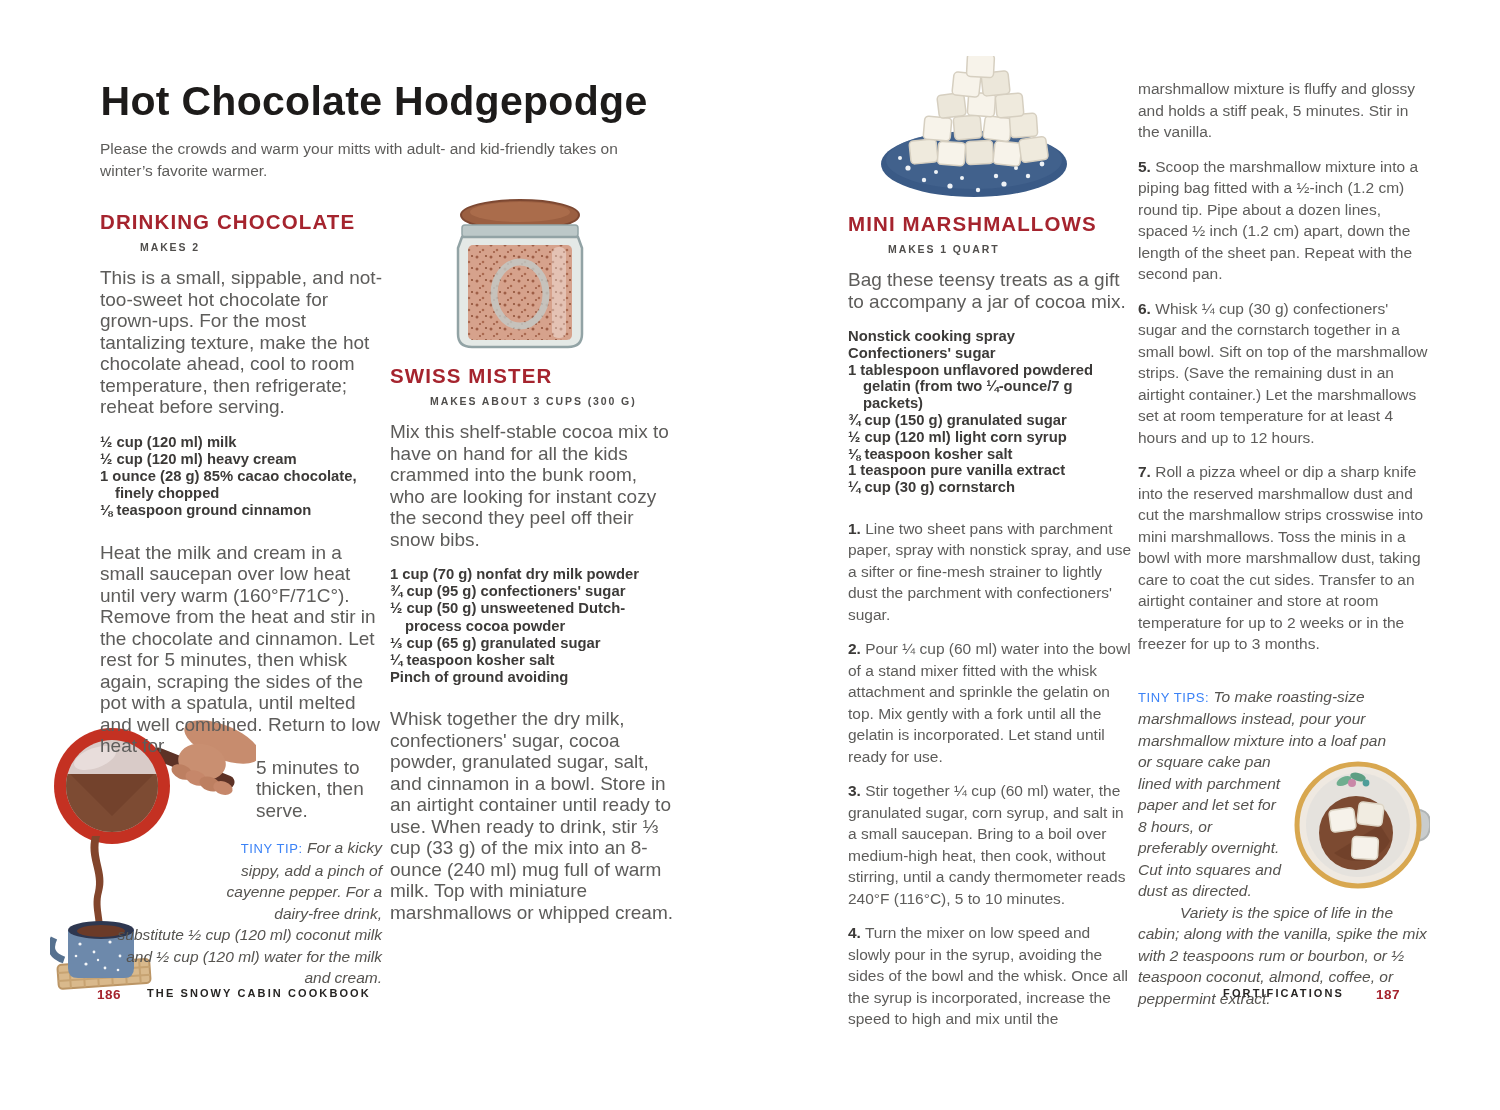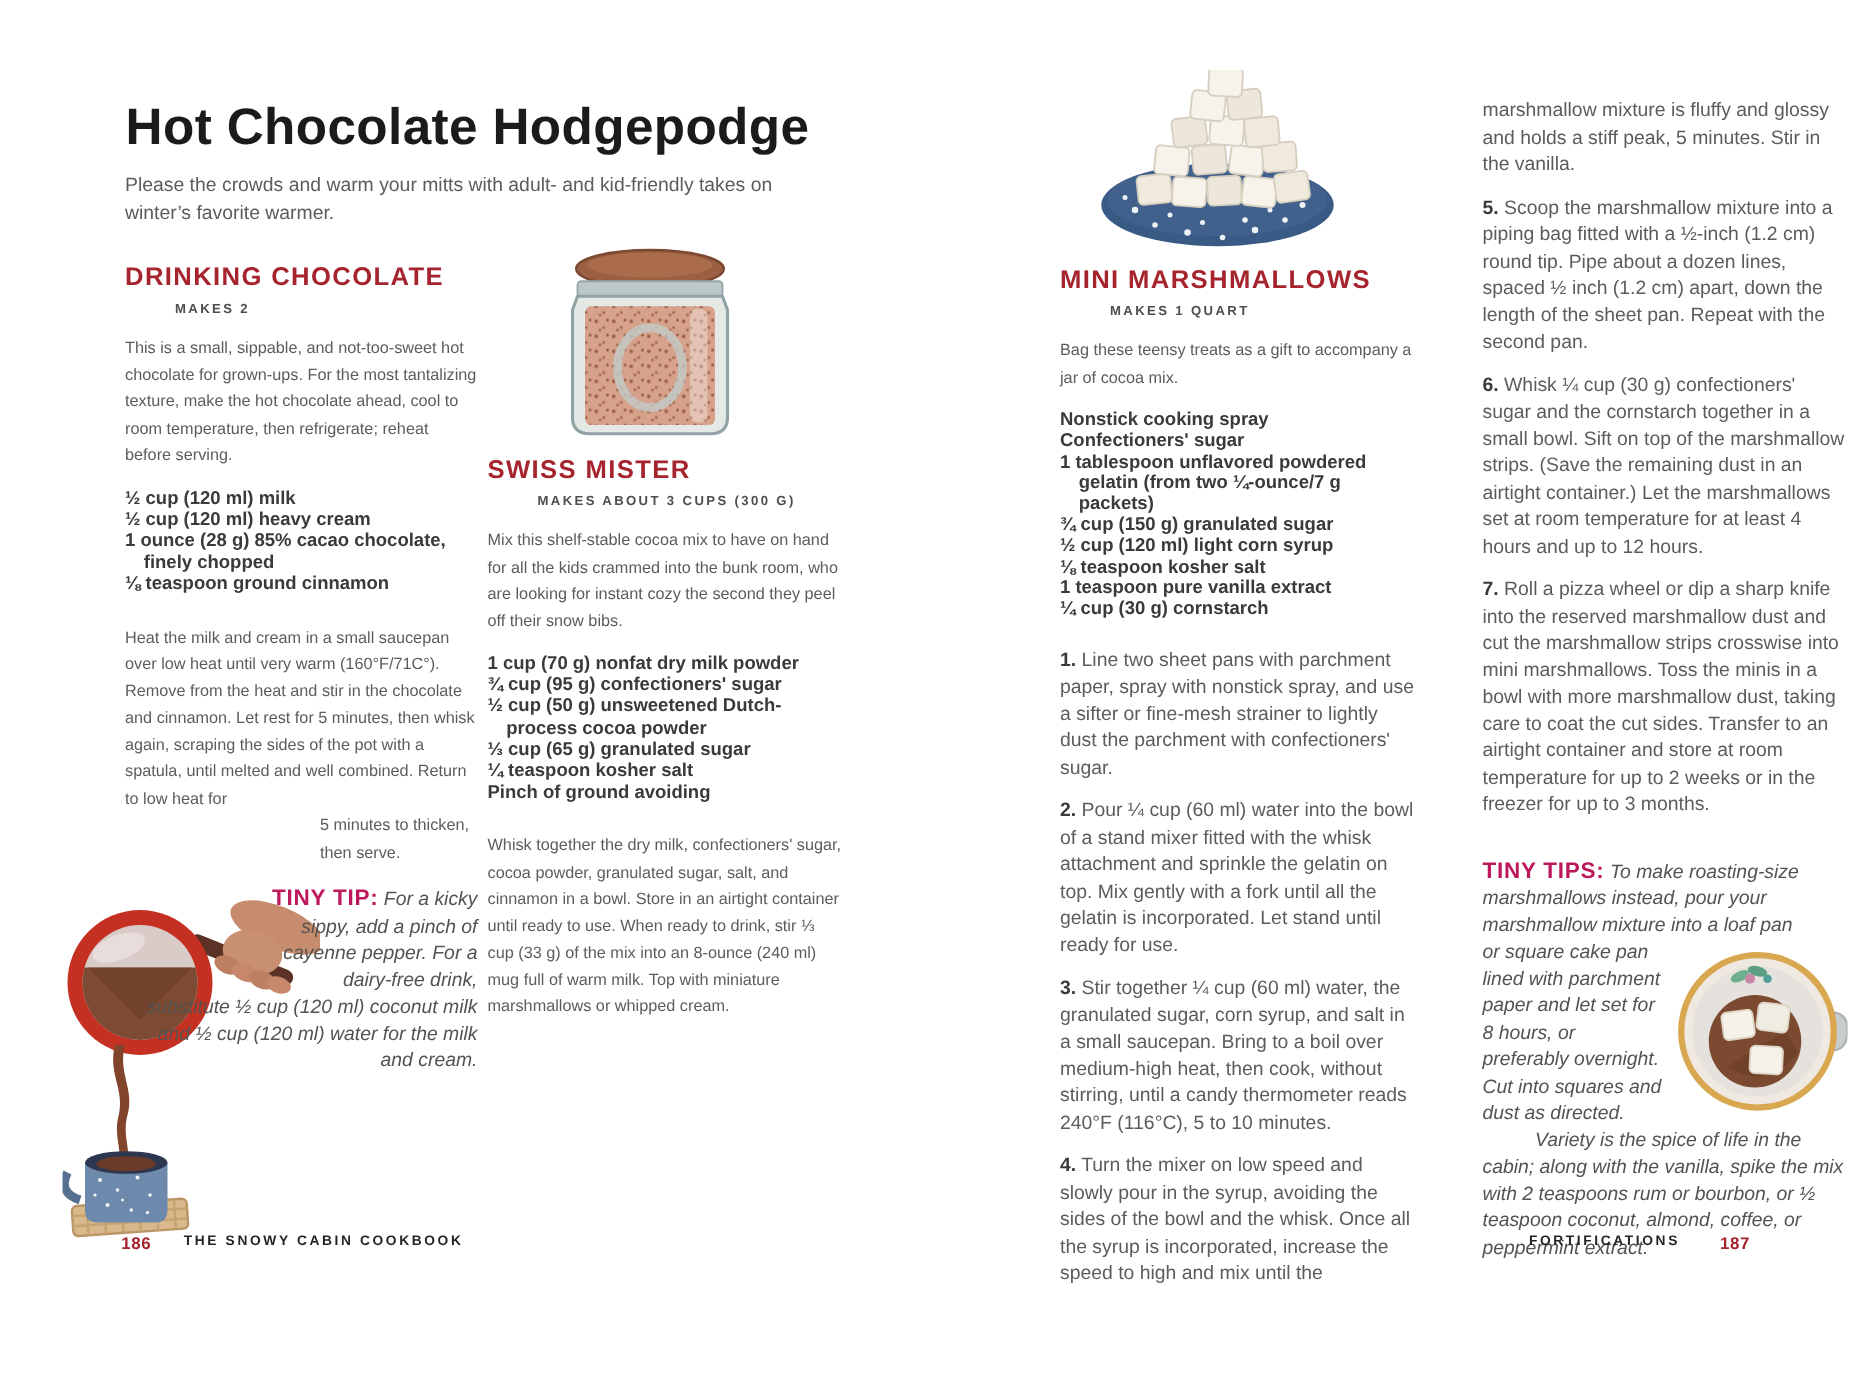--- a/index.html
+++ b/index.html
@@ -16,40 +16,40 @@
   .spread-intro{
     font-size:15.5px;line-height:22px;color:#5d5c5a;margin:0;
   }
   .recipe-title{
     font-size:20.5px;font-weight:700;letter-spacing:1.1px;color:#a5242e;margin:0 0 7px 0;
   }
   .makes{
     font-size:10.5px;font-weight:700;letter-spacing:1.9px;color:#504e4c;margin:0 0 14px 0;padding-left:40px;
   }
   .body-p{
-    font-size:13px;line-height:21.5px;color:#5d5c5a;margin:0 0 16px 0;
+    font-size:19px;line-height:21.5px;color:#5d5c5a;margin:0 0 16px 0;
   }
   ul.ingredients{
     list-style:none;margin:6px 0 22px 0;padding:0;
     font-size:14.8px;font-weight:700;line-height:17.2px;color:#3c3a38;
   }
   ul.ingredients li{padding-left:15px;text-indent:-15px;margin:0;}
   .step{font-size:15.5px;line-height:21.5px;color:#5d5c5a;margin:0 0 13px 0;}
   .step-num{color:#3c3a38;font-weight:700;}
-  .tip-label{color:#be185d;font-weight:700;font-style:normal;font-size:18px;letter-spacing:.6px;}
+  .tip-label{color:#3b82f6;font-weight:400;font-style:normal;font-size:13px;letter-spacing:.6px;}
   .tip-text{font-style:italic;color:#55534f;font-size:15.5px;line-height:21.5px;}
   .tip-p{margin:0;font-size:15.5px;line-height:21.5px;}
   
   .col{position:absolute;z-index:2;}
   #title-block{left:100px;top:78px;width:548px;}
   #intro-block{left:100px;top:138px;width:532px;}
   #col1{left:100px;top:210px;width:282px;}
   #col2{left:390px;top:364px;width:286px;}
   #col3{left:848px;top:212px;width:286px;}
-  #col4{left:1138px;top:78px;width:292px;margin-left:48px;}
+  #col4{left:1138px;top:78px;width:292px;}
   
   .instr-tail{margin-left:156px;width:122px;}
   .tip-right{margin-top:16px;text-align:right;}
   .tip-spacer{float:left;width:106px;height:66px;}
   
   .tips-wrap{overflow:visible;}
   .mug-float{float:right;margin:2px 0 4px 10px;}
   .tip-indent{text-indent:42px;margin-top:0;}
   
   .illus{position:absolute;z-index:1;}

